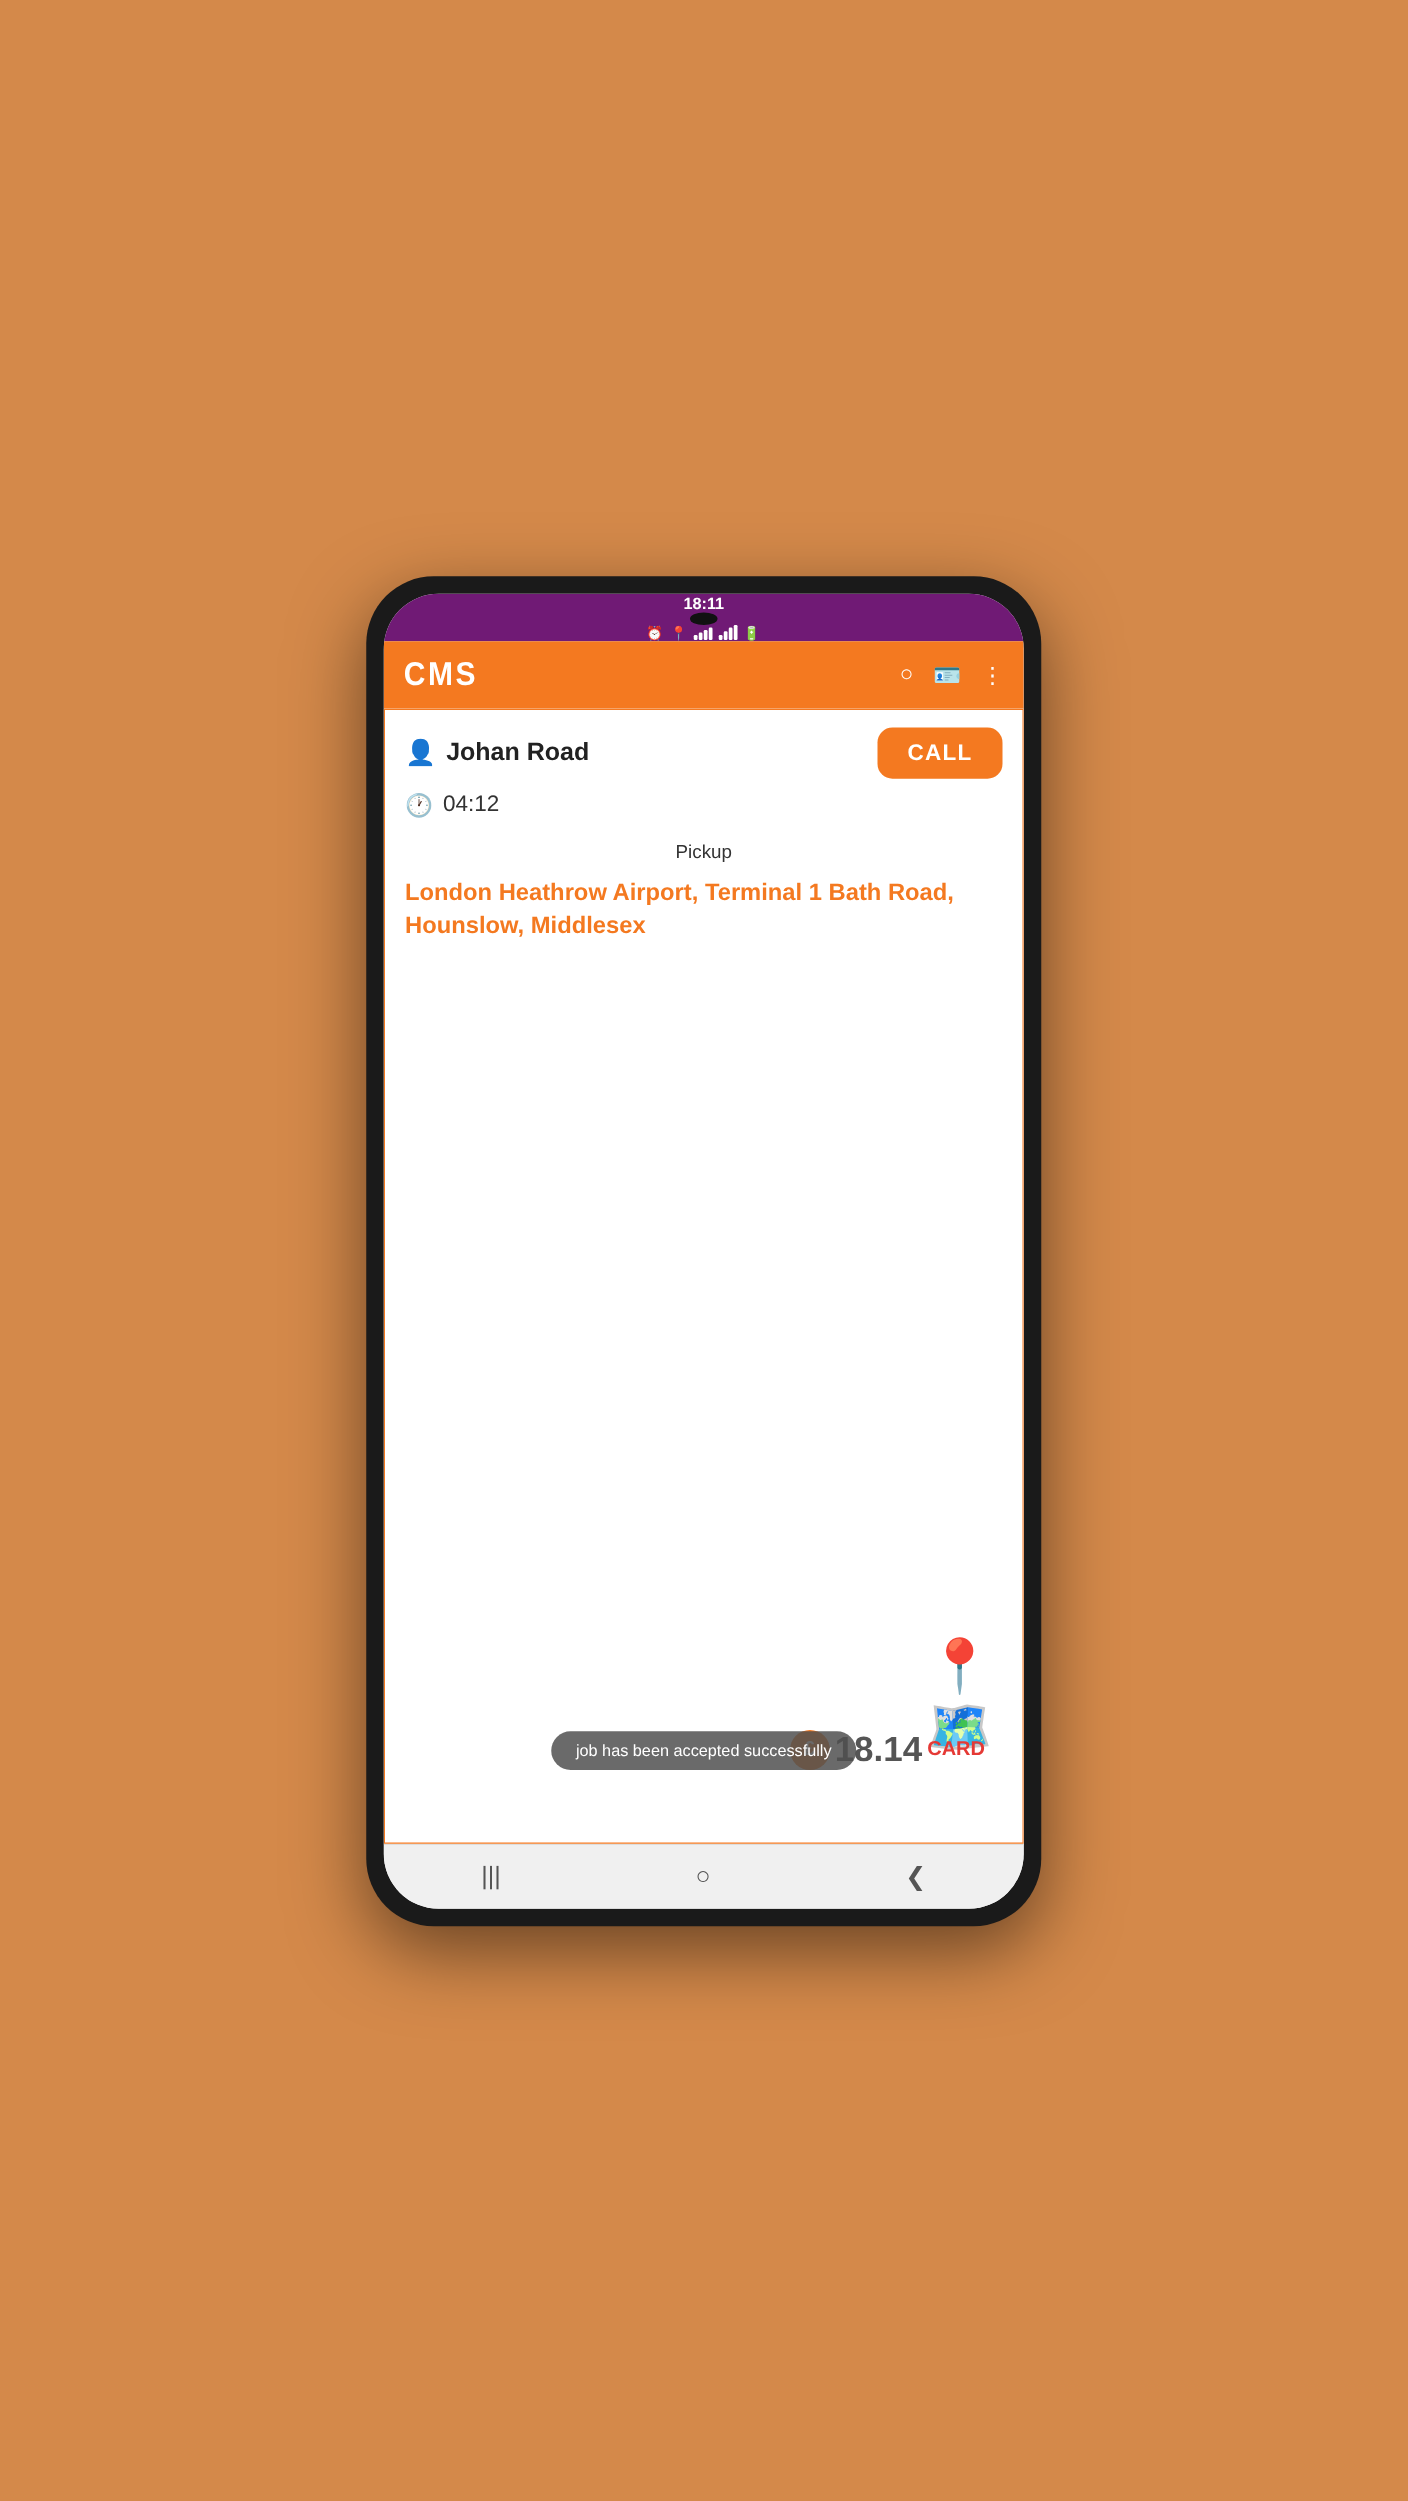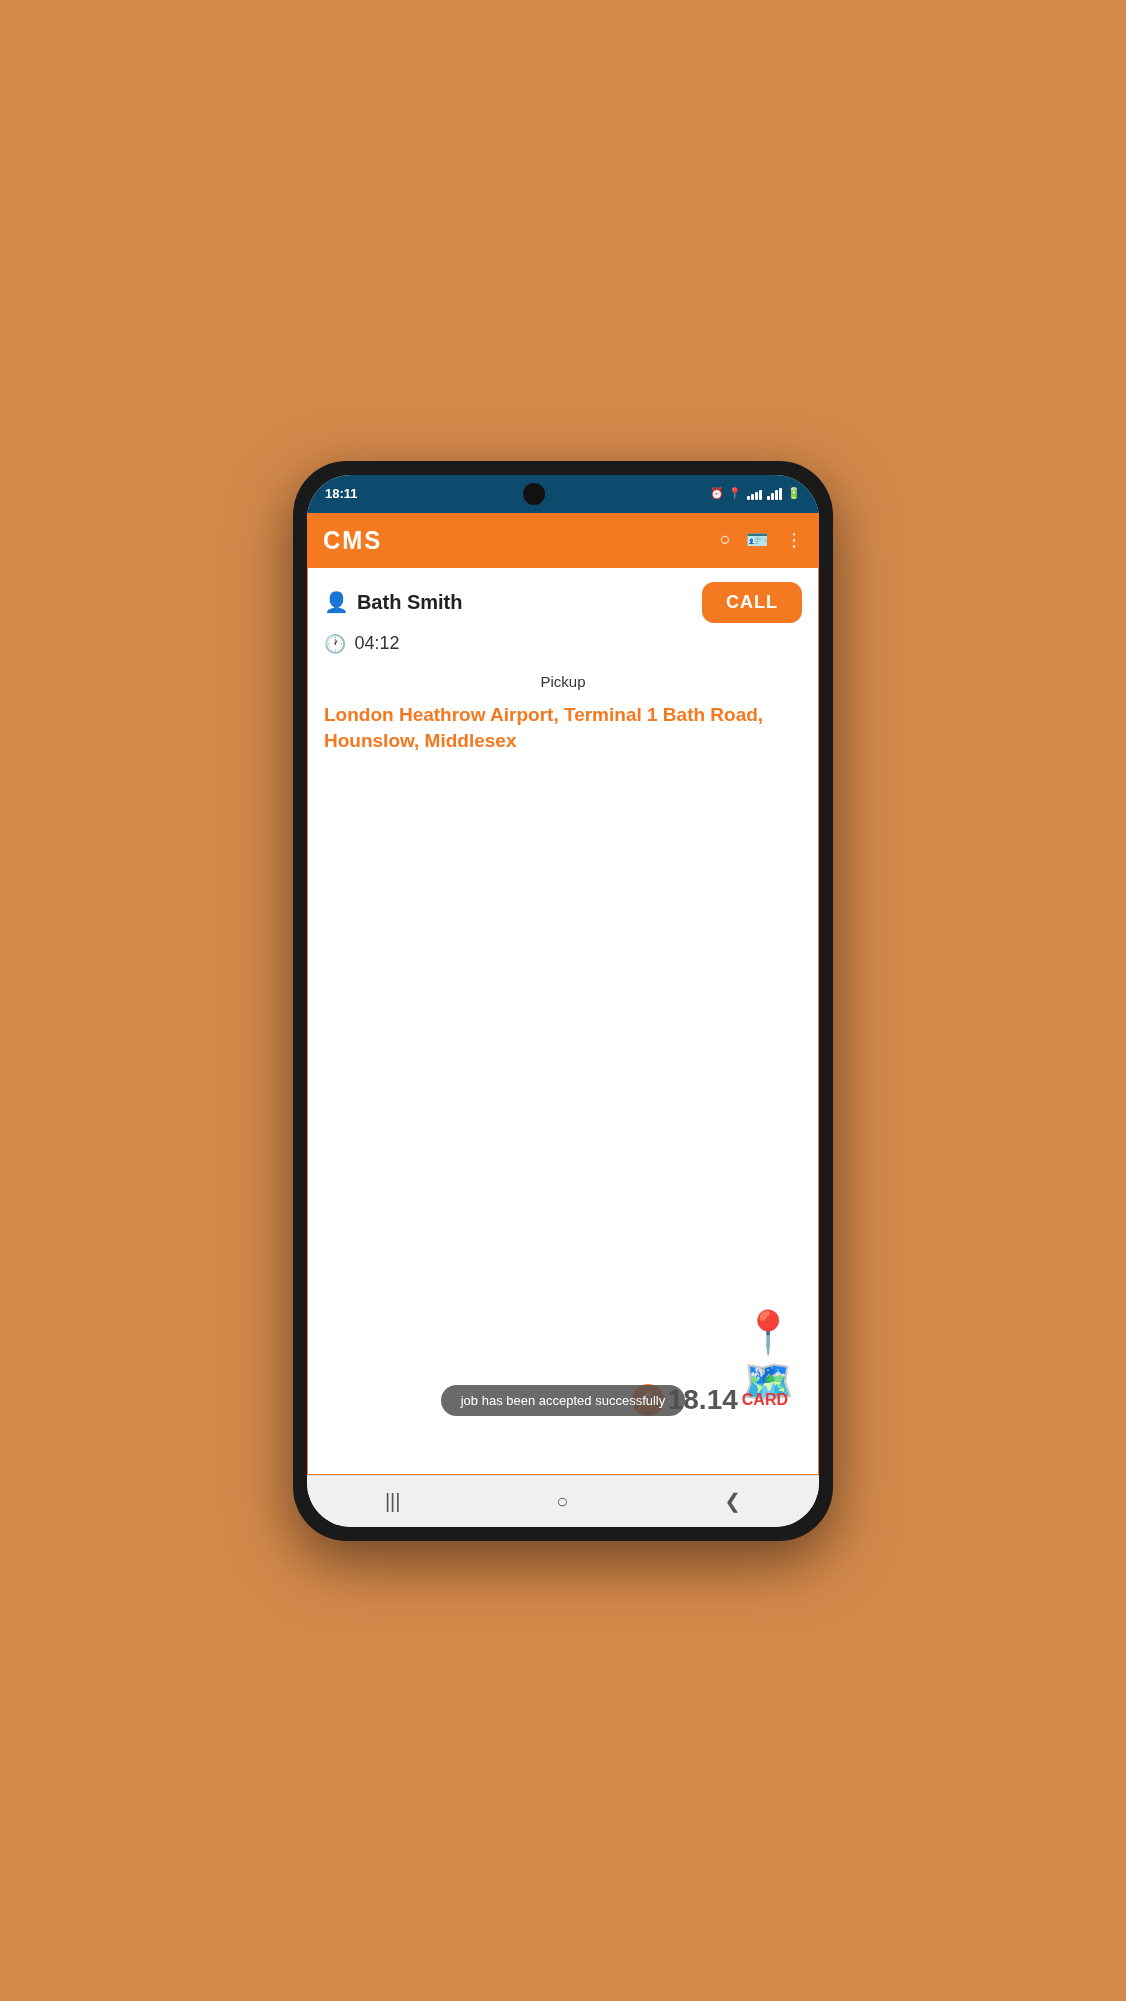--- a/index.html
+++ b/index.html
@@ -32,27 +32,28 @@
       background: #f5f5f5;
       border-radius: 44px;
       overflow: hidden;
       display: flex;
       flex-direction: column;
       position: relative;
     }
 
     
     .status-bar {
-      background: #0c4a6e;
+      background: #701a75;
       height: 38px;
       display: flex;
       align-items: center;
       justify-content: space-between;
       padding: 0 18px;
       flex-shrink: 0;
+      flex-direction: column;
     }
 
     .status-left {
       color: white;
       font-size: 13px;
       font-weight: bold;
     }
 
     .status-center {
       width: 22px;
@@ -360,21 +361,21 @@
         <span class="header-icon">⋮</span>
       </div>
     </div>
 
     <div class="main-content">
       <div class="content-scroll">
 
         <div class="customer-row">
           <div class="customer-name">
             <span class="person-icon">👤</span>
-            <span>Bath Smith</span>
+            <span>Johan Road</span>
           </div>
           <button class="call-button">CALL</button>
         </div>
 
         <div class="time-row">
           <span class="clock-icon">🕐</span>
           <span>04:12</span>
         </div>
 
         <div class="pickup-divider">

